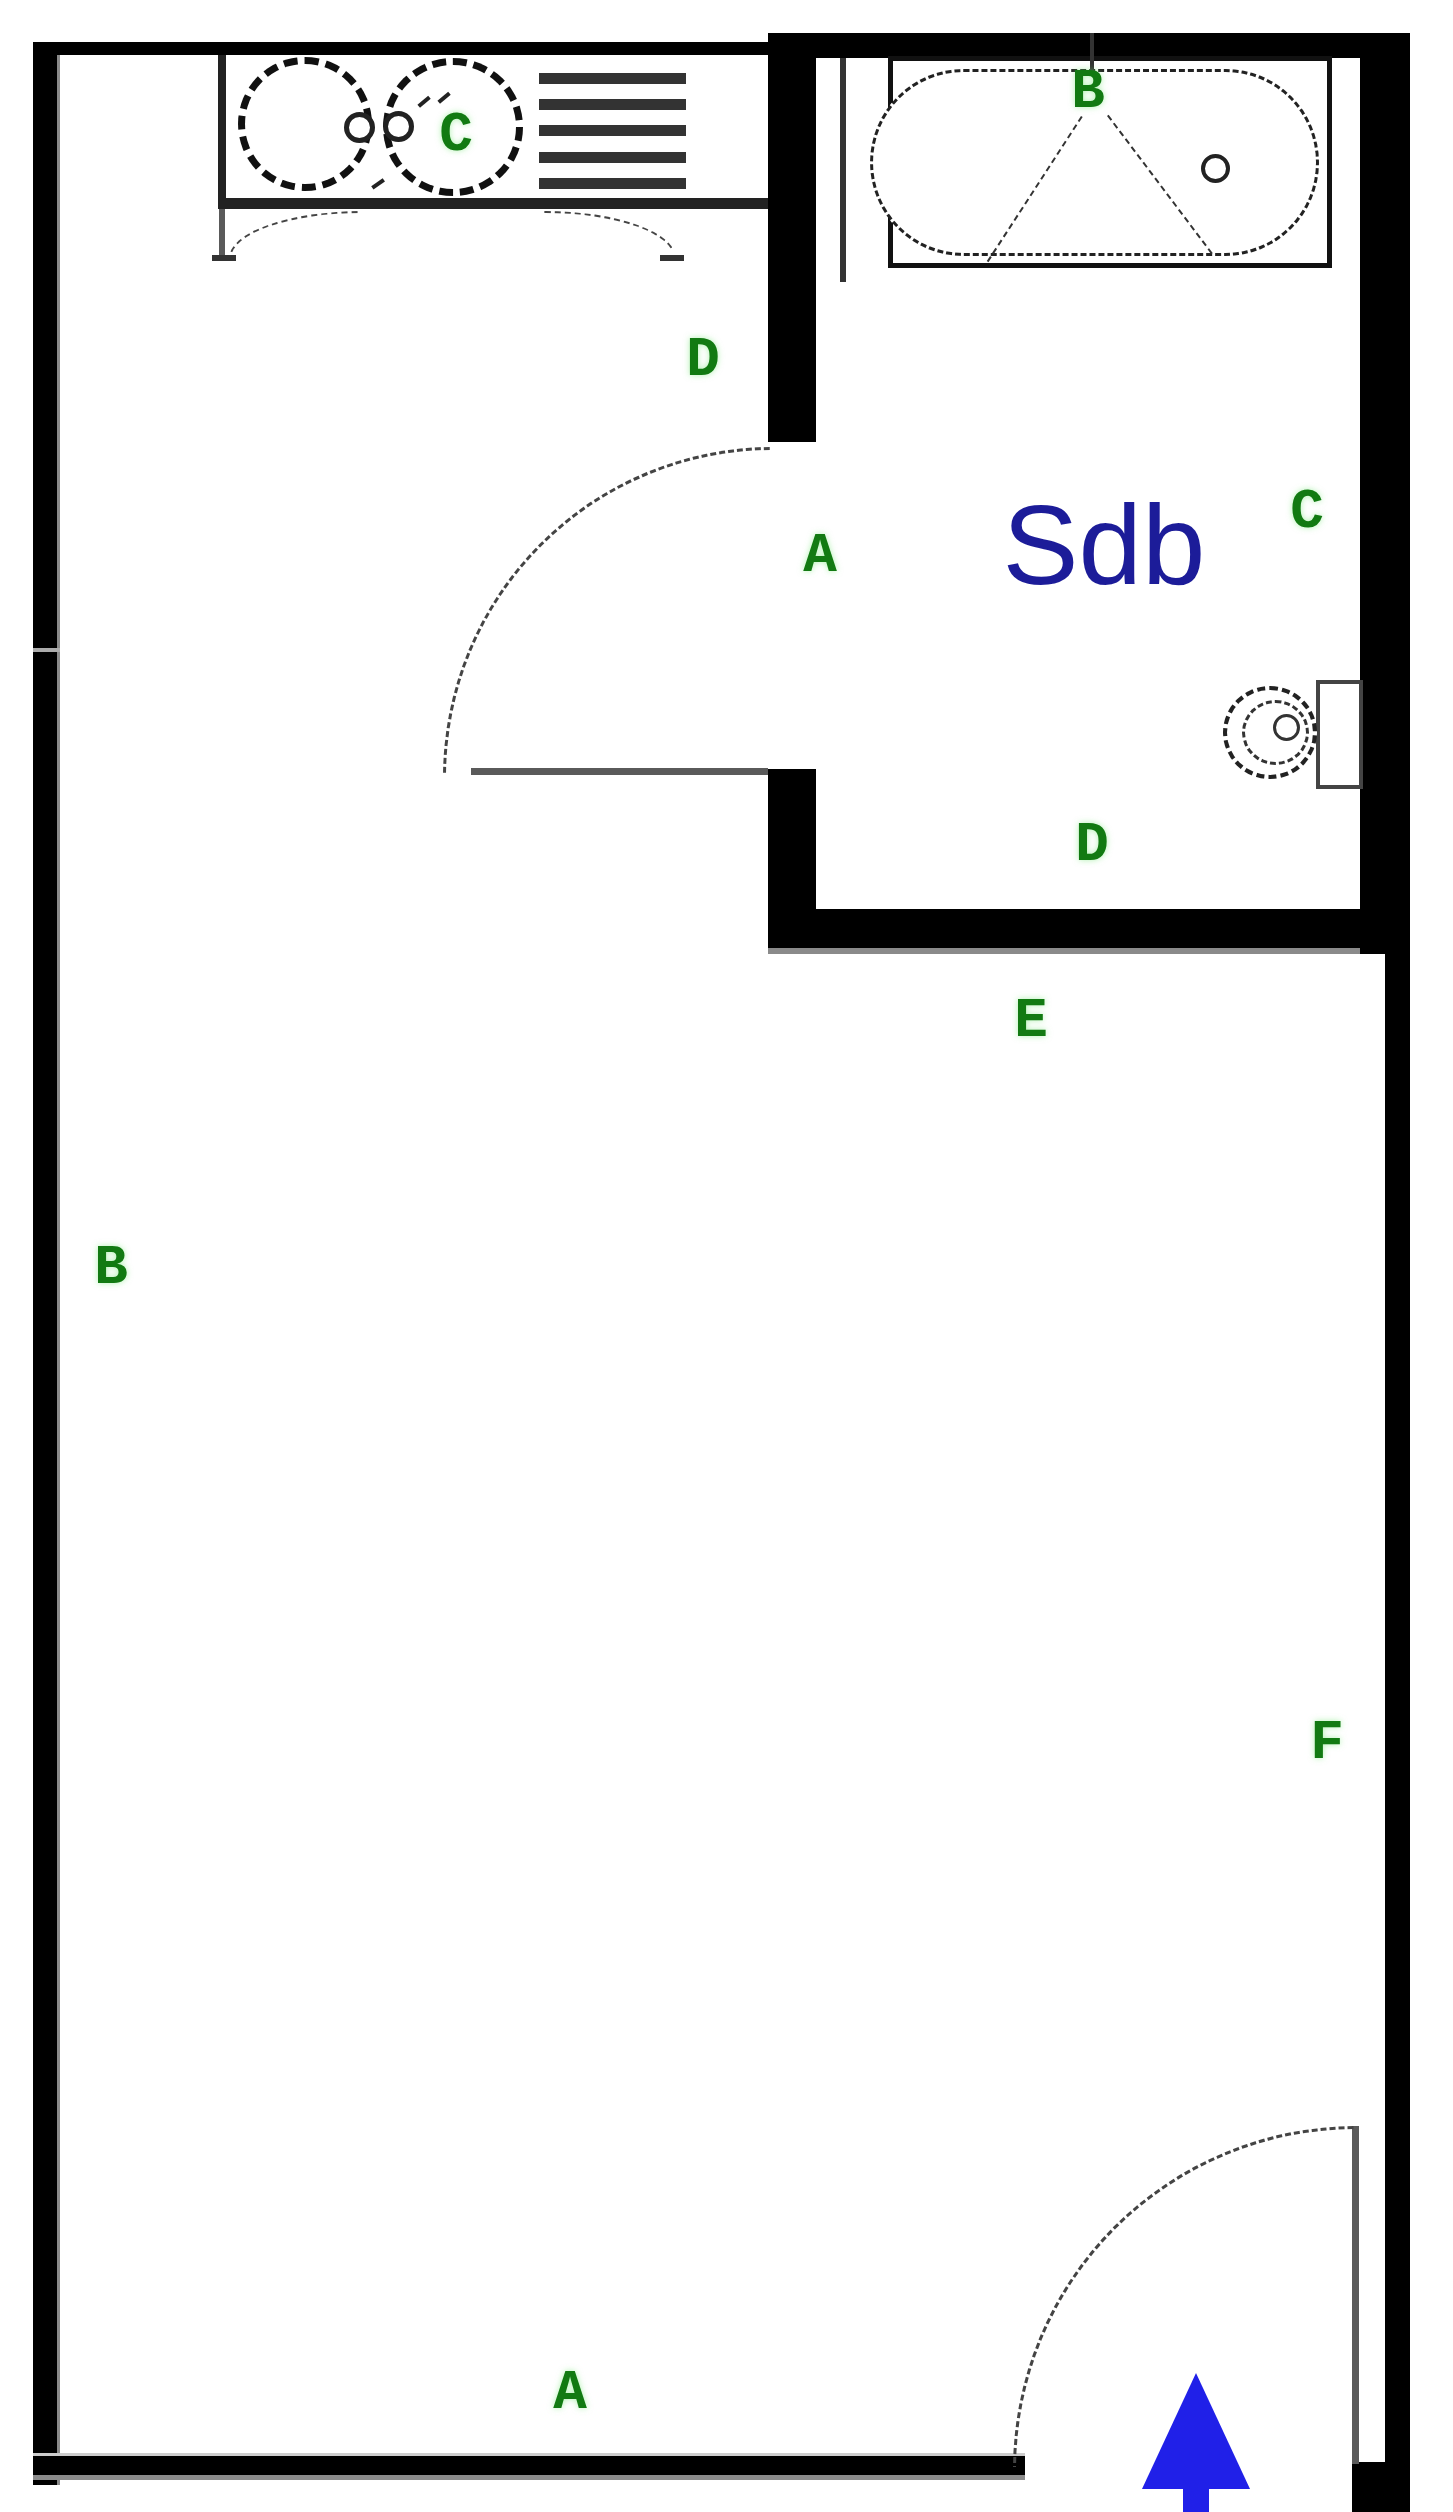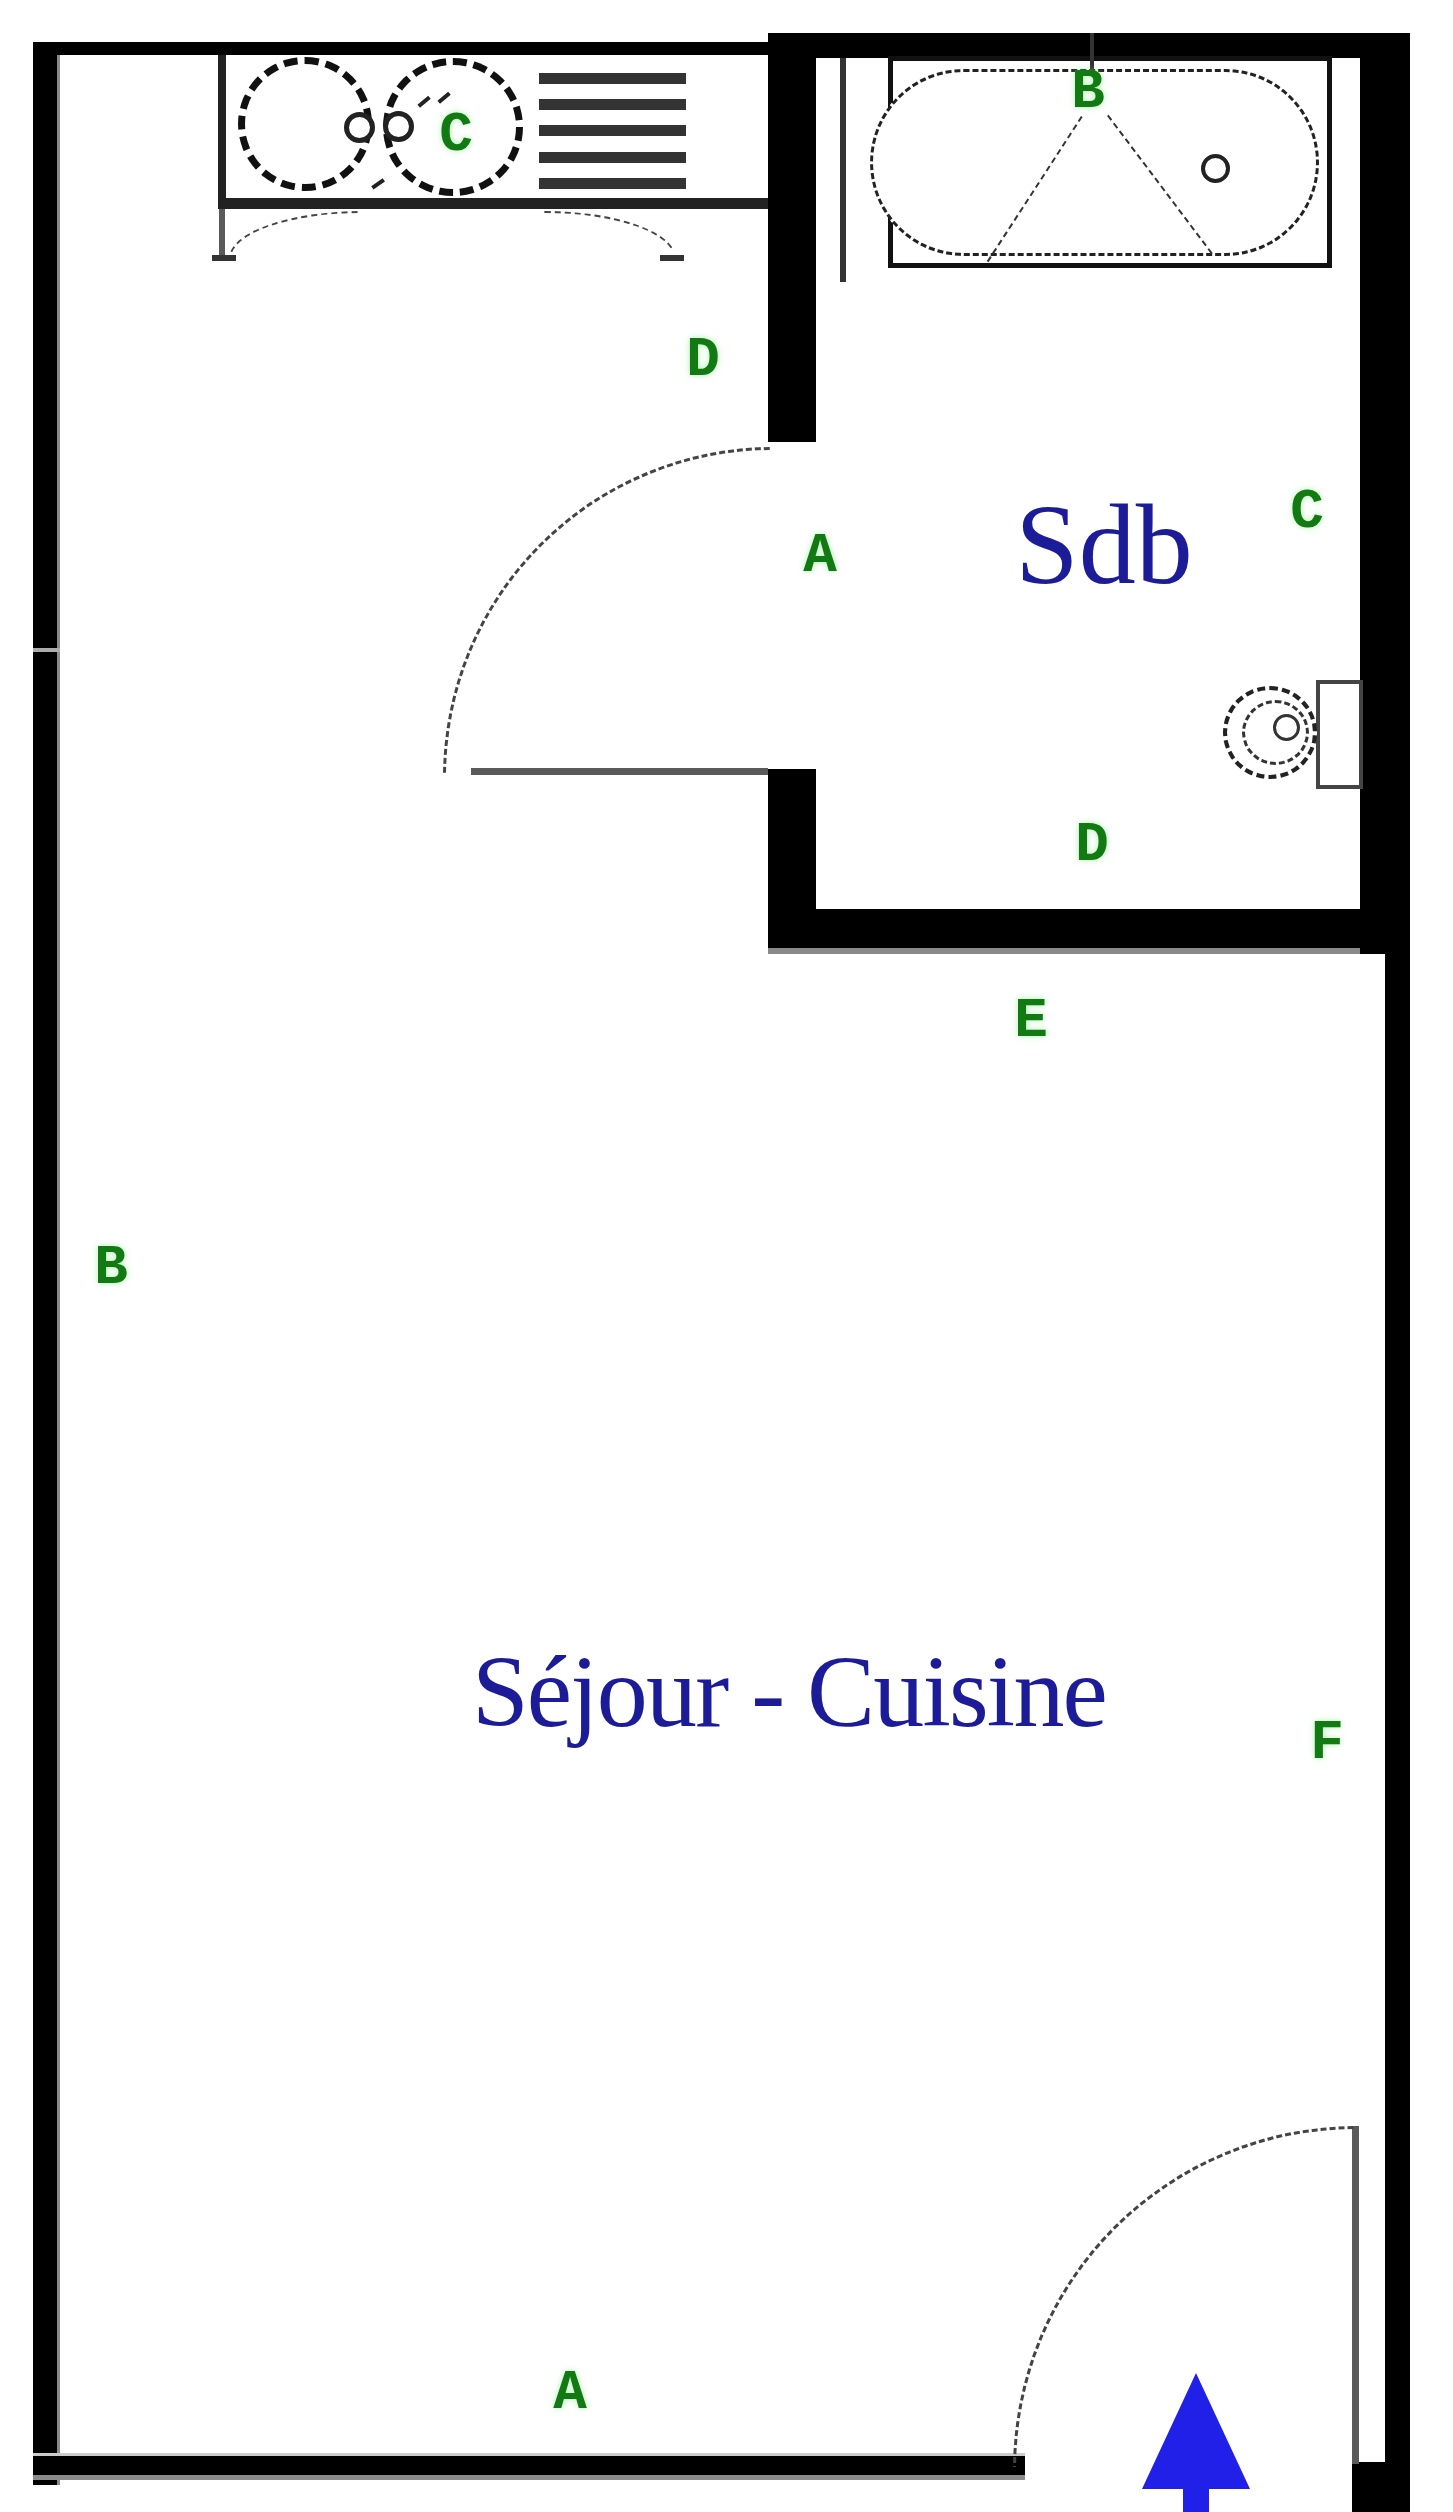--- a/index.html
+++ b/index.html
@@ -66,21 +66,21 @@
   .entry-door-arc .arc-ring{left:0;top:0;width:681px;height:681px;border-width:3.6px;}
   
   .entry-arrow-head{left:1142px;top:2373px;width:0;height:0;
      border-left:54px solid transparent;border-right:54px solid transparent;
      border-bottom:116px solid var(--arrow-blue,#2020e8);}
   .entry-arrow-shaft{left:1183px;top:2488px;width:26px;height:24.5px;background:var(--arrow-blue,#2020e8);}
   
   .marker{color:var(--marker-green,#127a12);font-family:"Liberation Mono",monospace;font-weight:bold;
           font-size:56px;line-height:1;transform:translate(-50%,-50%);
           text-shadow:0 0 6.4px rgba(110,230,110,0.55);white-space:nowrap;}
-  .room-label{color:var(--room-label-blue,#1c1c99);font-family:Liberation Serif, serif;
+  .room-label{color:var(--room-label-blue,#1c1c99);font-family:Liberation Sans, sans-serif;
               transform:translate(-50%,-50%);white-space:nowrap;line-height:1;}
   .label-sdb{left:1104px;top:545px;font-size:114px;}
   .label-sejour{left:789px;top:1692px;font-size:102px;letter-spacing:-1.8px;}
   .m-c-kitchen{left:456px;top:135px;}
   .m-b-bathtub{left:1088px;top:92px;}
   .m-d-bath-door{left:703px;top:360px;}
   .m-a-bathroom{left:820px;top:556px;}
   .m-c-bathroom{left:1307px;top:512px;}
   .m-d-bathroom{left:1092px;top:845px;}
   .m-e{left:1031px;top:1021px;}
@@ -148,21 +148,20 @@
     </div>
   <div class="abs entry-door-leaf"></div>
   <div class="abs arc-clip entry-door-arc">
       <div class="arc-ring"></div>
     </div>
 
   <div class="abs entry-arrow-head"></div>
   <div class="abs entry-arrow-shaft"></div>
 
   <div class="abs room-label label-sdb">Sdb</div>
-  <div class="abs room-label label-sejour">Séjour - Cuisine</div>
 
   <div class="abs marker m-c-kitchen">C</div>
   <div class="abs marker m-b-bathtub">B</div>
   <div class="abs marker m-d-bath-door">D</div>
   <div class="abs marker m-a-bathroom">A</div>
   <div class="abs marker m-c-bathroom">C</div>
   <div class="abs marker m-d-bathroom">D</div>
   <div class="abs marker m-e">E</div>
   <div class="abs marker m-b-left">B</div>
   <div class="abs marker m-f">F</div>

